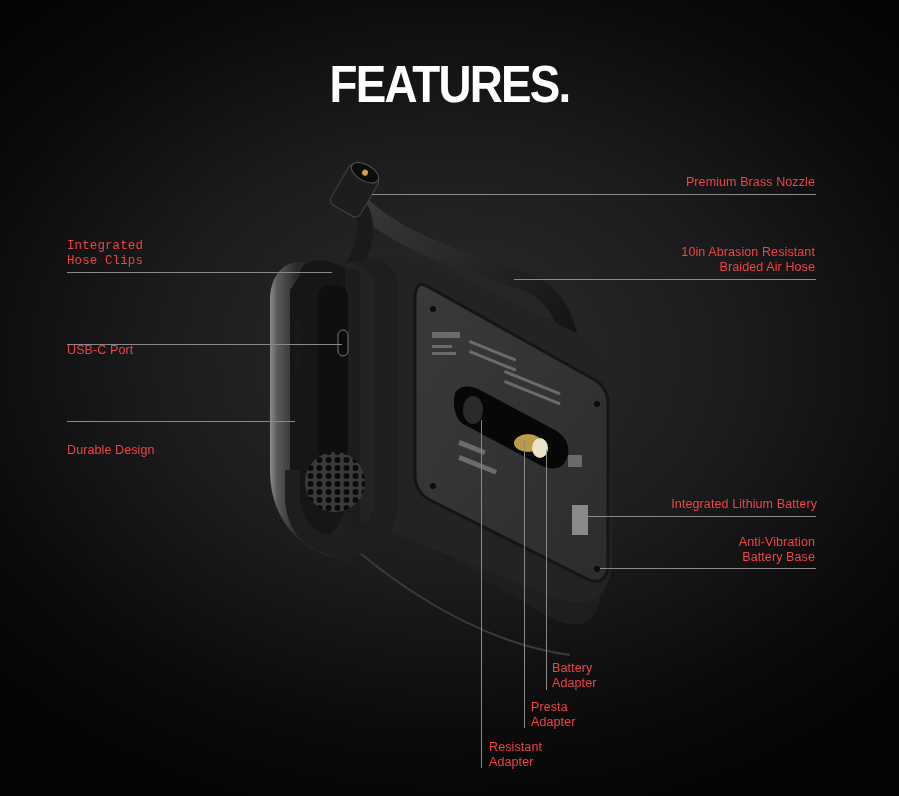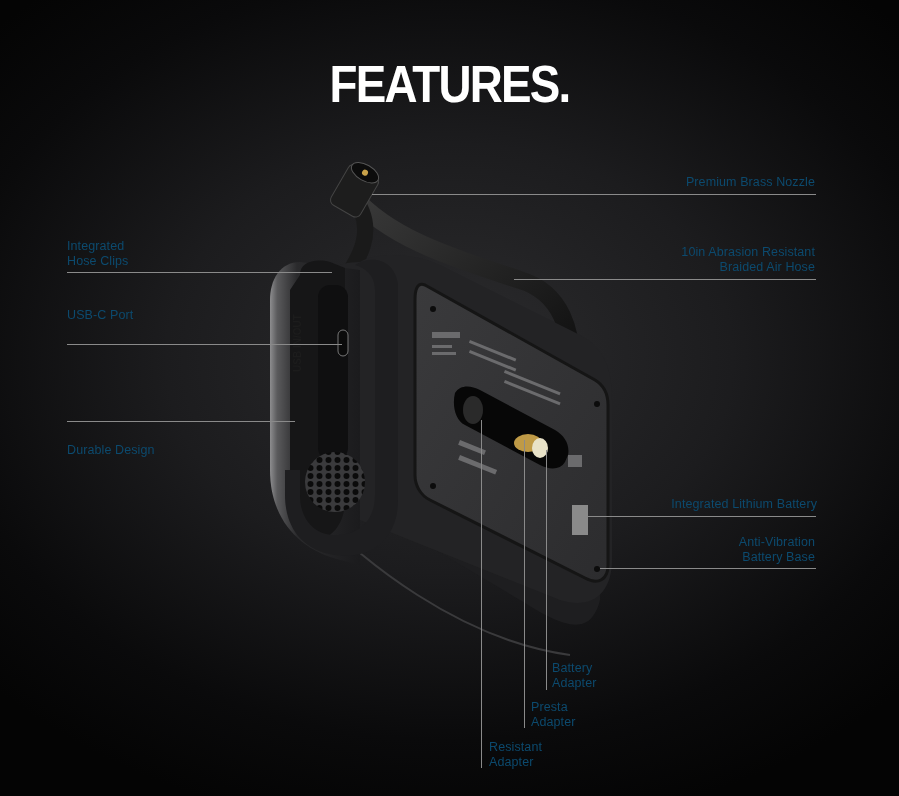--- a/index.html
+++ b/index.html
@@ -1,21 +1,21 @@
 <!DOCTYPE html>
 <html><head>
 <meta charset="utf-8">
 <style>
   html,body{margin:0;padding:0;}
   body{width:899px;height:796px;overflow:hidden;position:relative;
     background:radial-gradient(ellipse 70% 60% at 50% 45%, #2c2c2e 0%, #1c1c1e 45%, #0a0a0b 80%, #040404 100%);
     font-family:"Liberation Sans", sans-serif;color:#d4d4d4;}
   .title{position:absolute;left:0;right:0;top:58px;text-align:center;font-family:"Liberation Sans", sans-serif;
     font-weight:bold;font-size:52px;letter-spacing:-2px;color:#fff;transform:scaleX(0.88);line-height:1;}
-  .label{position:absolute;font-size:12.5px;line-height:15px;color:#0c4a6e;letter-spacing:0.1px;}
+  .label{position:absolute;font-size:12.5px;line-height:15px;color:#ef4444;letter-spacing:0.1px;}
   .label.right{text-align:right;}
   .hline{position:absolute;height:1px;background:#8a8a8a;}
   .vline{position:absolute;width:1px;background:#8a8a8a;}
   .product{position:absolute;left:0;top:0;width:899px;height:796px;}
 </style>
 </head>
 <body>
 
 <div class="title">FEATURES.</div>
 
@@ -90,27 +90,27 @@
   <text x="301" y="372" transform="rotate(-90 301 372)" font-family="Liberation Sans, sans-serif" font-size="10" font-weight="bold" fill="#1c1c1c">USB IN/OUT</text>
 
   <g fill="#0c0c0c">
       <circle cx="433" cy="309" r="3"></circle>
       <circle cx="597" cy="404" r="3"></circle>
       <circle cx="433" cy="486" r="3"></circle>
       <circle cx="597" cy="569" r="3"></circle>
     </g>
 </svg>
 
-<div class="label" style="left:67px;top:239px;">
+<div class="label" style="left:67px;top:239px;font-family:Liberation Mono, monospace;">
   <div>Integrated</div>
   <div>Hose Clips</div>
 </div>
 <div class="hline" style="left:67px;top:272px;width:265px;"></div>
 
-<div class="label" style="left:67px;top:308px;text-align:right;">
+<div class="label" style="left:67px;top:343px;text-align:right;">
   <div>USB-C Port</div>
 </div>
 <div class="hline" style="left:67px;top:344px;width:275px;"></div>
 
 <div class="label" style="left:67px;top:402px;margin-top:41px;">
   <div>Durable Design</div>
 </div>
 <div class="hline" style="left:67px;top:421px;width:228px;"></div>
 
 <div class="label right" style="right:84px;top:175px;">

